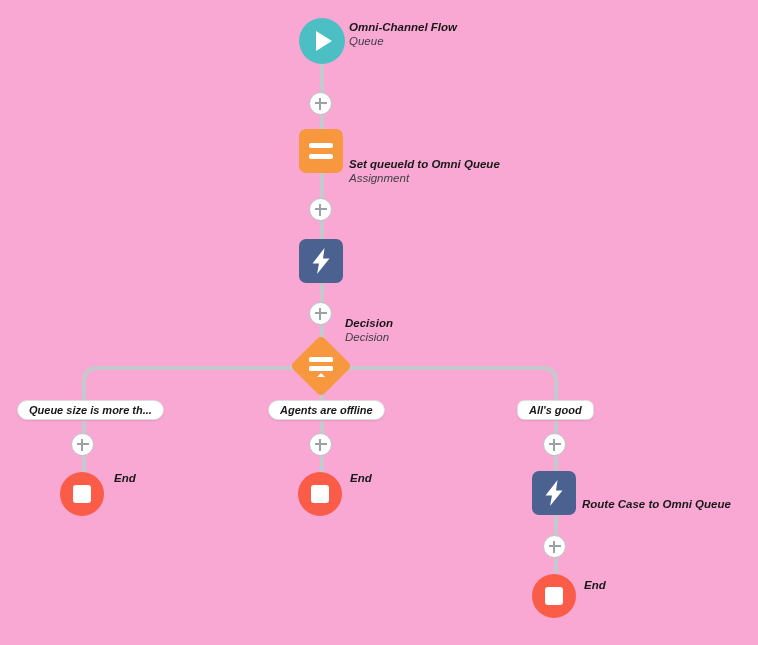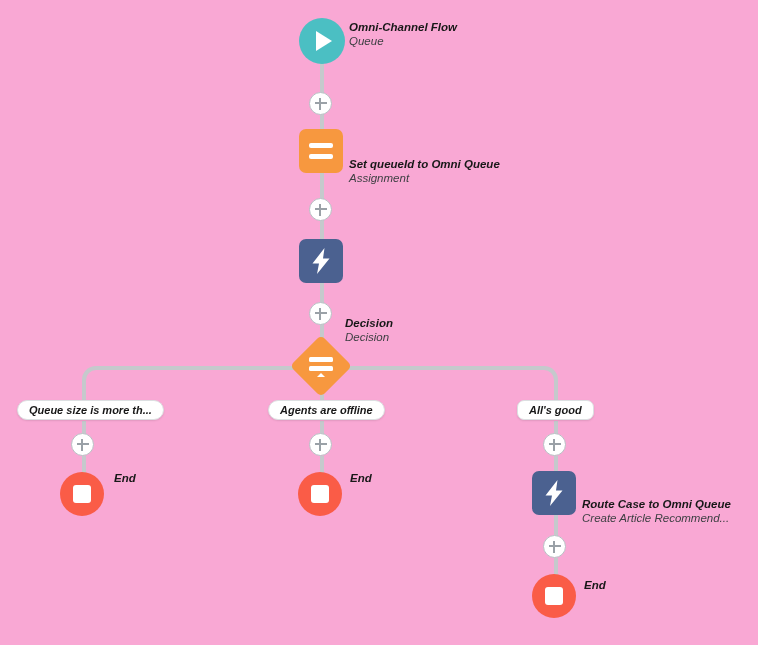--- a/index.html
+++ b/index.html
@@ -266,21 +266,20 @@
   </div>
   <div class="label-end" style="left:349px; top:471px;">End</div>
 
   <div class="node-square node-action" style="left:531px; top:470px;">
     <svg width="44" height="44" viewBox="0 0 44 44">
       <polygon points="25.5,9 13.5,24.5 20,24.5 18,35 30.5,19.5 24,19.5" fill="#ffffff"></polygon>
     </svg>
   </div>
   <div class="label-block" style="left:581px; top:469px;margin-top:27px;">
     <div class="label-title">Route Case to Omni Queue</div>
-    <div class="label-sub">Create Article Recommend...</div>
   </div>
 
   <div class="node-end" style="left:531px; top:573px;">
     <span class="sq"></span>
   </div>
   <div class="label-end" style="left:583px; top:578px;">End</div>
 
 </div>
 
 </body></html>

